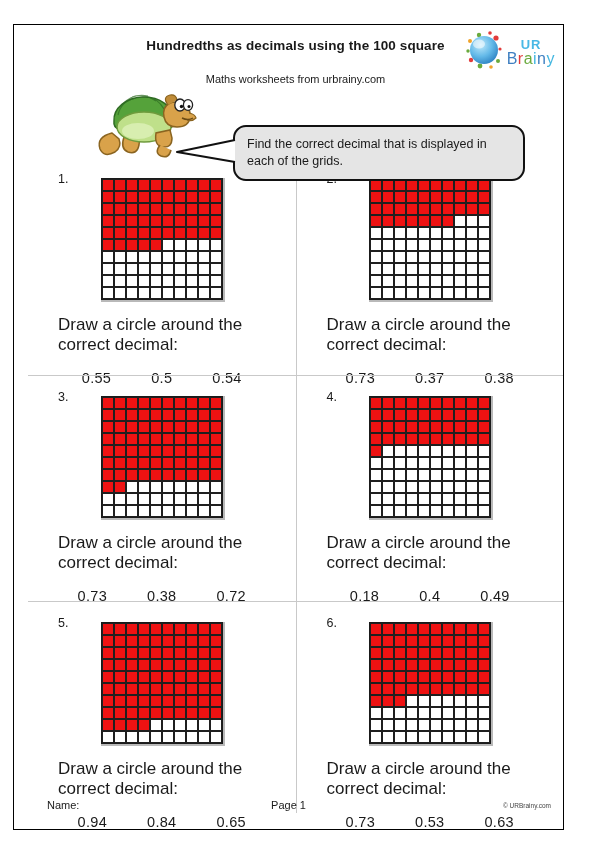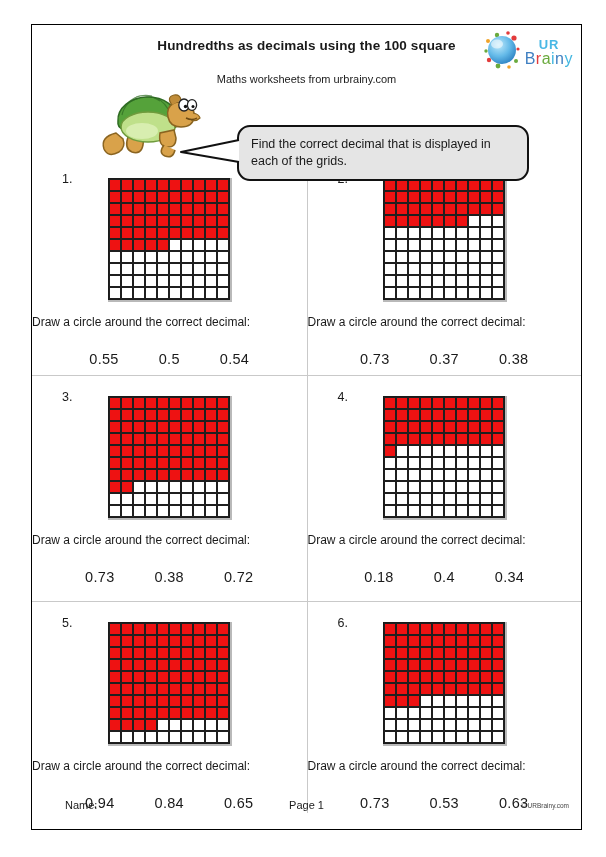--- a/index.html
+++ b/index.html
@@ -2,22 +2,22 @@
 <html style="--shaded-color: #ee1212;"><head>
 <meta charset="utf-8">
 <style>
   html,body { margin:0; padding:0; }
   body {
     width:606px; height:857px; background:#ffffff; position:relative;
     font-family:"Liberation Sans", sans-serif; color:#1a1a1a;
     overflow:hidden;
   }
   .sheet {
-    position:absolute; left:31px; top:24px; width:551px; height:806px;
-    border:1.5px solid #000; box-sizing:border-box; background:#fff;
+    position:absolute; left:13px; top:24px; width:551px; height:806px;
+    border:1.5px solid #000; box-sizing:border-box; background:#fff;padding-left:14px;
   }
   
   .header { text-align:center; padding-top:13px; position:relative; }
   .title { font-size:13.5px; font-weight:bold; letter-spacing:0.1px; }
   .subtitle { font-size:11px; margin-top:20px; }
   .logo {
     position:absolute; top:4px; right:8px; display:flex; align-items:center; gap:0;
   }
   .logo-text { line-height:1; text-align:left; }
   .logo-ur { font-size:13px; font-weight:bold; color:#49b8e5; margin-left:14px; letter-spacing:1px; }
@@ -45,22 +45,22 @@
   .problem-number { position:absolute; left:30px; top:7px; font-size:12.5px; }
   .problem:nth-child(n+3) .problem-number { top:14px; }
   .square-grid {
     display:grid; grid-template-columns:repeat(10,12px); grid-auto-rows:12px;
     border:1px solid #1a1a1a;
     box-shadow:1px 1px 0 1px #b9b9b9;
     background:#fff;
   }
   .cell { box-sizing:border-box; border:1px solid #1f1f1f; background:#fff; }
   .cell.shaded { background:var(--shaded-color,#ee1212); }
-  .instruction { margin-top:15px; font-size:12px; align-self:flex-start; }
-  .options-row { margin-top:22px; display:flex; gap:40px; font-size:14.5px; justify-content:center; }
+  .instruction { margin-top:15px; font-size:17px; align-self:flex-start; margin-left:30px; }
+  .options-row { margin-top:15px; display:flex; gap:40px; font-size:14.5px; justify-content:center; }
   .option { letter-spacing:0.3px; }
   
   .footer { position:absolute; left:0; right:0; bottom:16px; height:14px; font-size:11px; }
   .footer-name { position:absolute; left:33px; }
   .footer-page { position:absolute; left:0; right:0; text-align:center; }
   .footer-copy { position:absolute; right:12px; top:3px; font-size:6.5px; color:#444; }
 </style>
 </head>
 <body>
 
@@ -576,21 +576,21 @@
           <div class="cell"></div>
           <div class="cell"></div>
           <div class="cell"></div>
           <div class="cell"></div>
           <div class="cell"></div>
         </div>
     <div class="instruction">Draw a circle around the correct decimal:</div>
     <div class="options-row">
           <span class="option">0.18</span>
           <span class="option">0.4</span>
-          <span class="option">0.34</span>
+          <span class="option">0.49</span>
         </div>
   </div>
 
   <div class="problem">
     <span class="problem-number">5.</span>
     <div class="square-grid">
           <div class="cell shaded"></div>
           <div class="cell shaded"></div>
           <div class="cell shaded"></div>
           <div class="cell shaded"></div>

